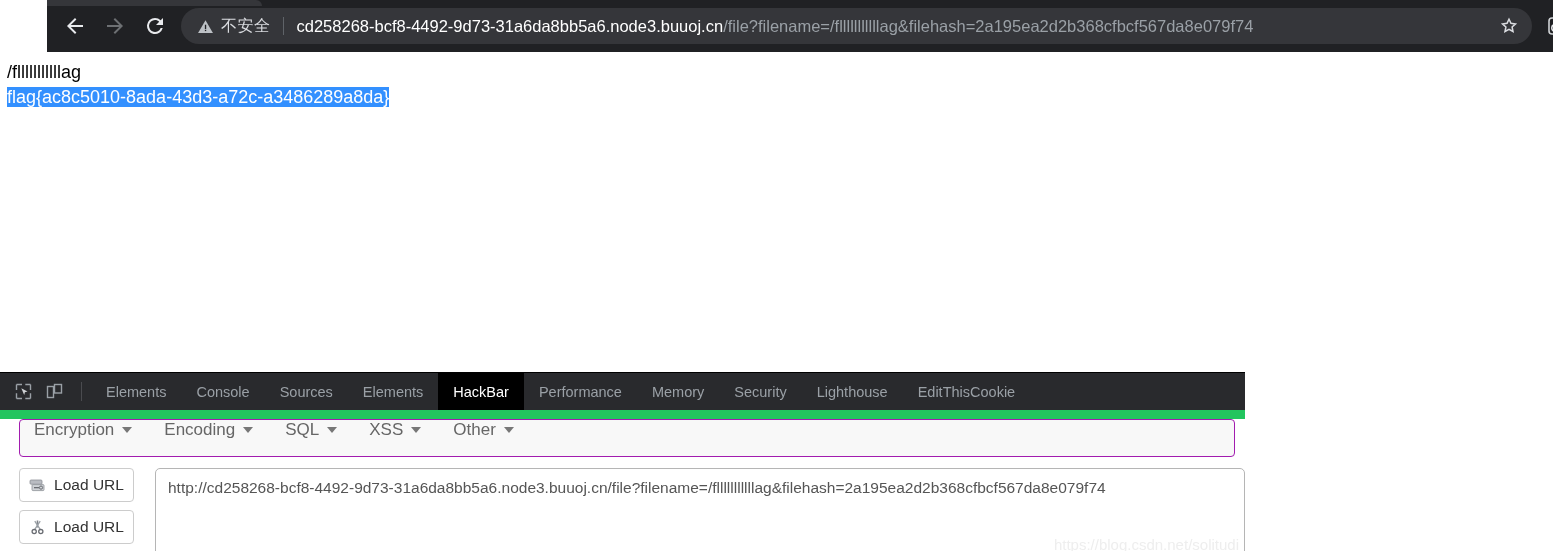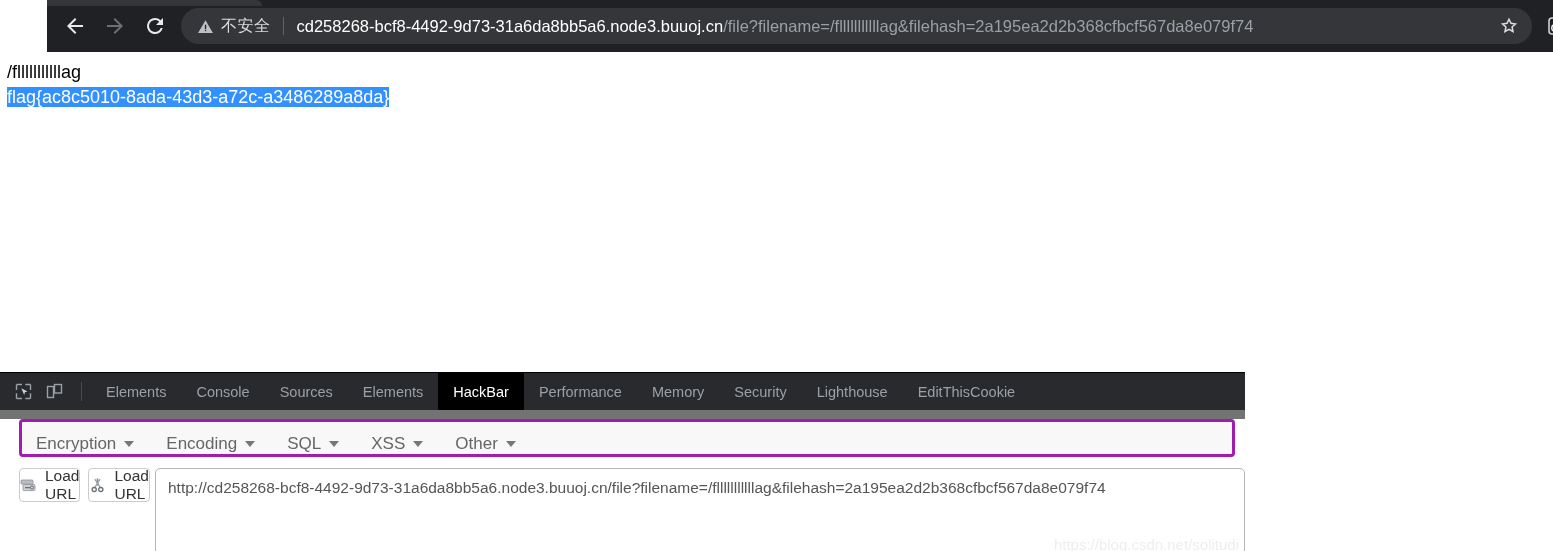--- a/index.html
+++ b/index.html
@@ -135,21 +135,21 @@
     background: #3390ff;
     color: #ffffff;
   }
 
   
   .devtools {
     position: absolute;
     top: 372px; left: 0;
     width: 1245px;
     height: 179px;
-    background: #737373;
+    background: #22c55e;
     border-top: 1px solid #000;
     box-sizing: border-box;
   }
   .dt-tabbar {
     height: 37px;
     background: #292a2d;
     display: flex;
     align-items: stretch;
     box-sizing: border-box;
   }
@@ -184,24 +184,24 @@
   .hackbar {
     position: relative;
     height: 142px;
     background: #ffffff;
     box-sizing: border-box;
   }
   .hb-menubar {
     margin: 9px 10px 0 19px;
     height: 38px;
     background: #f8f8f8;
-    border: 3px solid #a21caf;
+    border: 1px solid #a21caf;
     border-radius: 4px;
     display: flex;
-    align-items: flex-end;
+    align-items: flex-start;
     box-sizing: border-box;
     padding-left: 14px;
   }
   .hb-menu {
     display: flex;
     align-items: center;
     gap: 8px;
     color: #666666;
     font-size: 17px;
     padding: 0 16px 0 0;
@@ -216,21 +216,21 @@
     display: inline-block;
   }
 
   .hb-body {
     display: flex;
     margin: 11px 0 0 19px;
     align-items: flex-start;
   }
   .hb-buttons {
     display: flex;
-    flex-direction: row;
+    flex-direction: column;
     gap: 8px;
     flex: 0 0 auto;
     width: 115px;
   }
   .hb-btn {
     height: 34px;
     border: 1px solid #cccccc;
     border-radius: 4px;
     background: #ffffff;
     display: flex;

